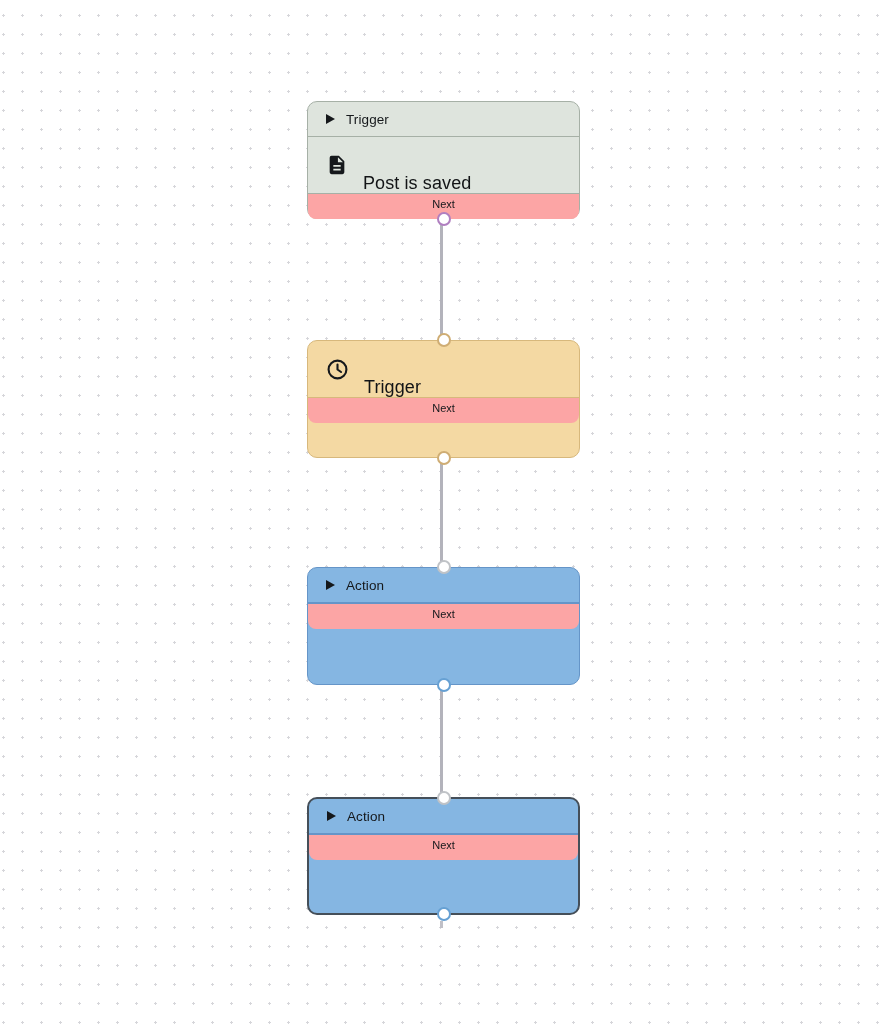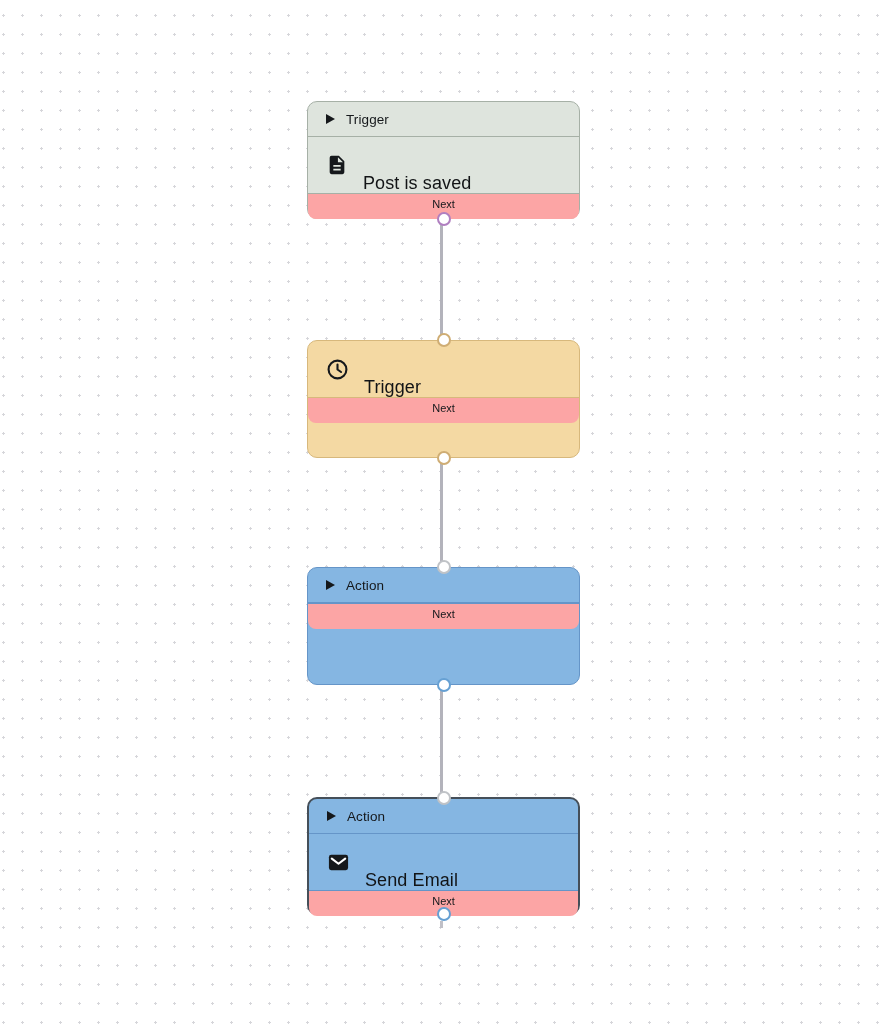--- a/index.html
+++ b/index.html
@@ -123,29 +123,20 @@
     </div>
     <div class="handle handle-top"></div>
     <div class="handle handle-bottom"></div>
   </div>
 
   <div class="node selected" style="top: 797px; --fill: #85b6e2; --border: #454f59; --divider: #6595c8; --in-handle: #c0c3c7; --out-handle: #66a0d3;">
     <div class="node-header">
       <span class="tri"></span>
       <span class="cat">Action</span>
     </div>
-    <div class="node-body">
-      <span class="node-icon">
-        <svg viewBox="0 0 24 24" width="23" height="23">
-            <rect x="2" y="4" width="20" height="16" rx="2.4" fill="#15181b"></rect>
-            <path d="M5 8l7 5.3L19 8" fill="none" stroke="#fff" stroke-width="2.2" stroke-linecap="round" stroke-linejoin="round"></path>
-          </svg>
-      </span>
-      <span class="title">Send Email</span>
-    </div>
     <div class="node-footer">
       <span class="next-label">Next</span>
     </div>
     <div class="handle handle-top"></div>
     <div class="handle handle-bottom"></div>
   </div>
 
 </div>
 
 </body></html>

